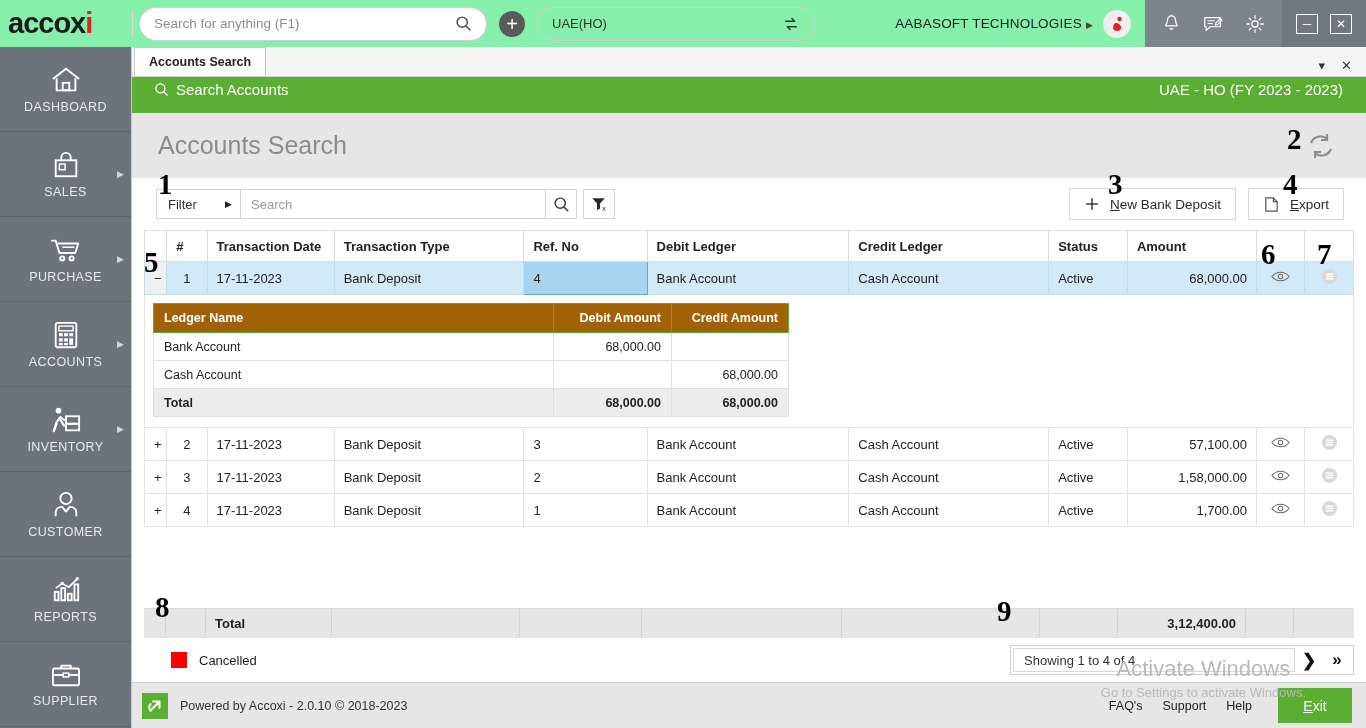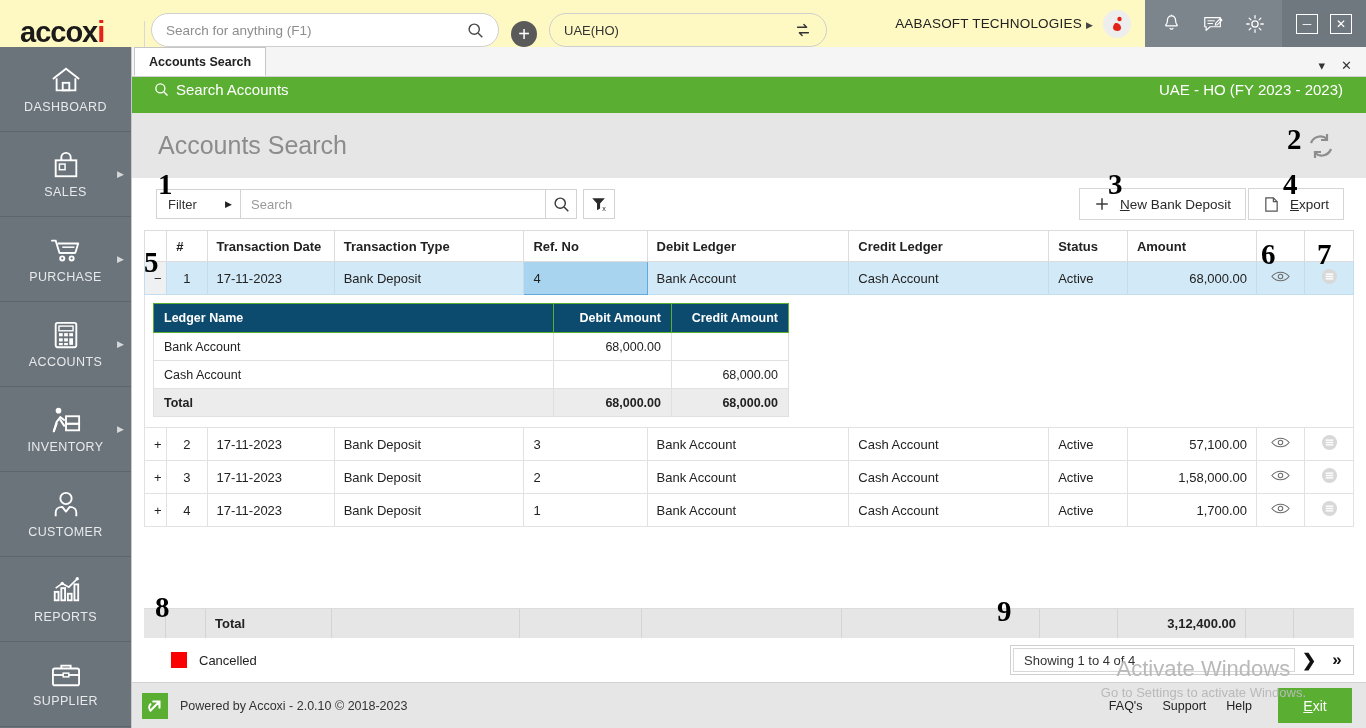--- a/index.html
+++ b/index.html
@@ -4,21 +4,21 @@
 <style>
   * { box-sizing: border-box; margin: 0; padding: 0; }
   html, body {
     width: 1366px; height: 728px;
     font-family: "Liberation Sans", sans-serif;
     overflow: hidden; background: #ffffff;
   }
   .app { position: relative; width: 1366px; height: 728px; display: flex; flex-direction: column; }
 
   
-  .topbar { height: 47px; display: flex; align-items: flex-end; background: #fef9c3; flex: 0 0 47px; position: relative; padding-left: 12px; }
+  .topbar { height: 47px; display: flex; align-items: center; background: #86efac; flex: 0 0 47px; position: relative; }
   .logo { width: 132px; padding-left: 8px; font-size: 29px; font-weight: bold; letter-spacing: -1px; color: #1a1a1a; line-height: 1; }
   .logo .i-dot { color: #e2231a; }
   .logo-sep { width: 1px; height: 26px; background: #d8d8d8; margin: 0 6px 0 0; }
   .search-wrap { width: 348px; height: 34px; border: 1px solid #cfcfcf; border-radius: 17px; display: flex; align-items: center; padding: 0 14px; background: #fff; }
   .search-wrap input { border: 0; outline: none; flex: 1; font-size: 13.5px; color: #444; font-family: "Liberation Sans", sans-serif; background: transparent; }
   .search-wrap input::placeholder { color: #8d8d8d; }
   .plus-btn { width: 26px; height: 26px; border-radius: 50%; background: #5a5a5a; color: #fff; display: flex; align-items: center; justify-content: center; font-size: 20px; line-height: 1; margin: 0 12px; cursor: pointer; }
   .branch-wrap { width: 278px; height: 34px; border: 1px solid #cfcfcf; border-radius: 17px; display: flex; align-items: center; padding: 0 14px; justify-content: space-between; }
   .branch-wrap span.bt { font-size: 13px; color: #333; }
   .topbar-right { margin-left: auto; display: flex; align-items: center; height: 47px; }
@@ -54,21 +54,21 @@
   .filterbox { display: flex; height: 30px; align-items: stretch; }
   .filter-lbl { width: 84px; border: 1px solid #d3d3d3; border-right: 0; display: flex; align-items: center; justify-content: space-between; padding: 0 8px 0 11px; font-size: 13px; color: #333; cursor: pointer; }
   .filter-lbl .tri { font-size: 9px; color: #222; }
   .filter-inp { width: 305px; border: 1px solid #d3d3d3; border-right: 0; display: flex; align-items: center; padding: 0 10px; }
   .filter-inp input { border: 0; outline: none; width: 100%; font-size: 13px; color: #444; font-family: "Liberation Sans", sans-serif; }
   .filter-inp input::placeholder { color: #9a9a9a; }
   .sq-btn { width: 32px; border: 1px solid #d3d3d3; display: flex; align-items: center; justify-content: center; cursor: pointer; background: #fff; }
   .sq-btn + .sq-btn { margin-left: 6px; }
   .act-right { margin-left: auto; display: flex; align-items: stretch; height: 32px; }
   .act-btn { border: 1px solid #d6d6d6; display: flex; align-items: center; gap: 10px; padding: 0 14px; font-size: 13.5px; color: #2a2a2a; cursor: pointer; background: #fff; }
-  .act-btn + .act-btn { margin-left: 2px; }
+  .act-btn + .act-btn { margin-left: 12px; }
   .act-btn u { text-decoration: underline; }
 
   
   .tablewrap { flex: 1; padding: 0 12px 0 12px; min-height: 0; display: flex; flex-direction: column; }
   table.grid { width: 100%; border-collapse: collapse; table-layout: fixed; }
   table.grid th { background: #fff; border: 1px solid #dcdcdc; font-size: 13px; font-weight: bold; color: #222; text-align: left; padding: 7px 9px; height: 31px; }
   table.grid td { border: 1px solid #e2e2e2; font-size: 13px; color: #222; padding: 6px 9px; height: 29px; background: #fff; }
   th.num, td.num { text-align: right; }
   th.ctr, td.ctr { text-align: center; }
   tr.sel td { background: #d2e9f7; border-color: #c3ddee; }
@@ -77,21 +77,21 @@
   tr.sel td.expcell { background: #eef0f1; }
   td.idxcell { background: #eaf4fb; text-align: center; }
   tr.sel td.idxcell { background: #d2e9f7; }
   td.amtcell { background: #eef6fc; text-align: right; }
   tr.sel td.amtcell { background: #d2e9f7; }
   .eye, .menu { cursor: pointer; }
 
   
   .subwrap { padding: 8px 0 10px 8px; background: #fff; }
   table.sub { border-collapse: collapse; table-layout: fixed; width: 635px; }
-  table.sub th { background: #0c4a6e; color: #fff; font-size: 12.5px; font-weight: bold; padding: 7px 10px; text-align: left; border: 1px solid #5aaf33; height: 29px; }
+  table.sub th { background: #a16207; color: #fff; font-size: 12.5px; font-weight: bold; padding: 7px 10px; text-align: left; border: 1px solid #5aaf33; height: 29px; }
   table.sub td { font-size: 12.5px; color: #222; padding: 6px 10px; border: 1px solid #e0e0e0; height: 28px; background: #fff; }
   table.sub tr.tot td { background: #ececec; font-weight: bold; }
 
   .totalrow { display: flex; border-top: 1px solid #dcdcdc; background: #e6e6e6; height: 30px; align-items: stretch; font-size: 13px; font-weight: bold; color: #222; }
   .totalrow div { border-right: 1px solid #d4d4d4; display: flex; align-items: center; padding: 0 9px; }
 
   .legendrow { height: 44px; display: flex; align-items: center; padding: 0 12px 0 39px; background: #fff; position: relative; text-align: center; }
   .legend-sw { width: 16px; height: 16px; background: #fb0000; margin-right: 12px; }
   .legend-txt { font-size: 13px; color: #222; }
   .pager { margin-left: auto; display: flex; align-items: stretch; height: 30px; border: 1px solid #cfcfcf; padding: 2px; }

